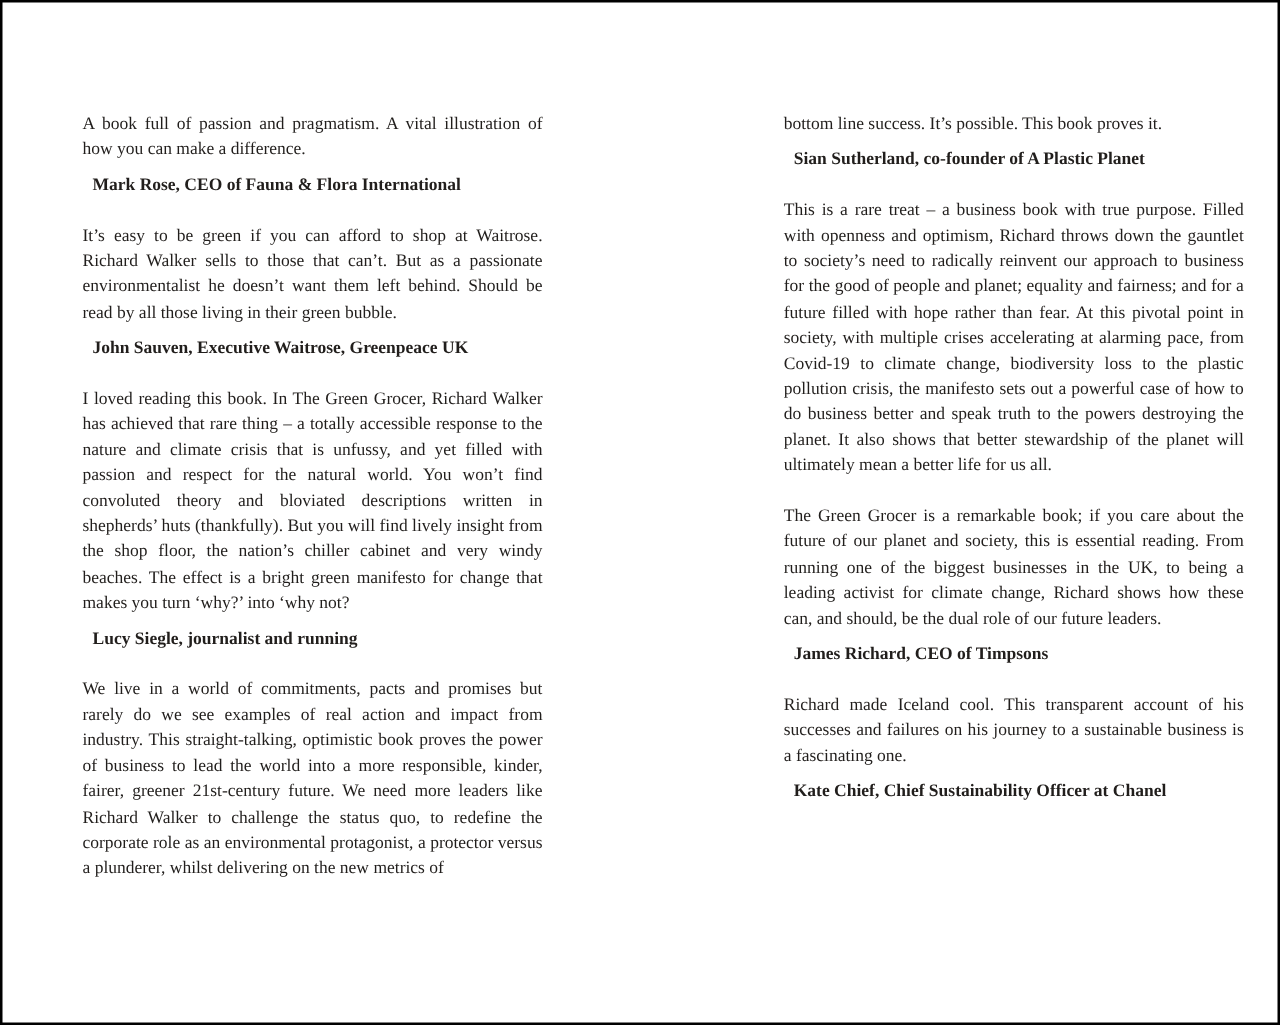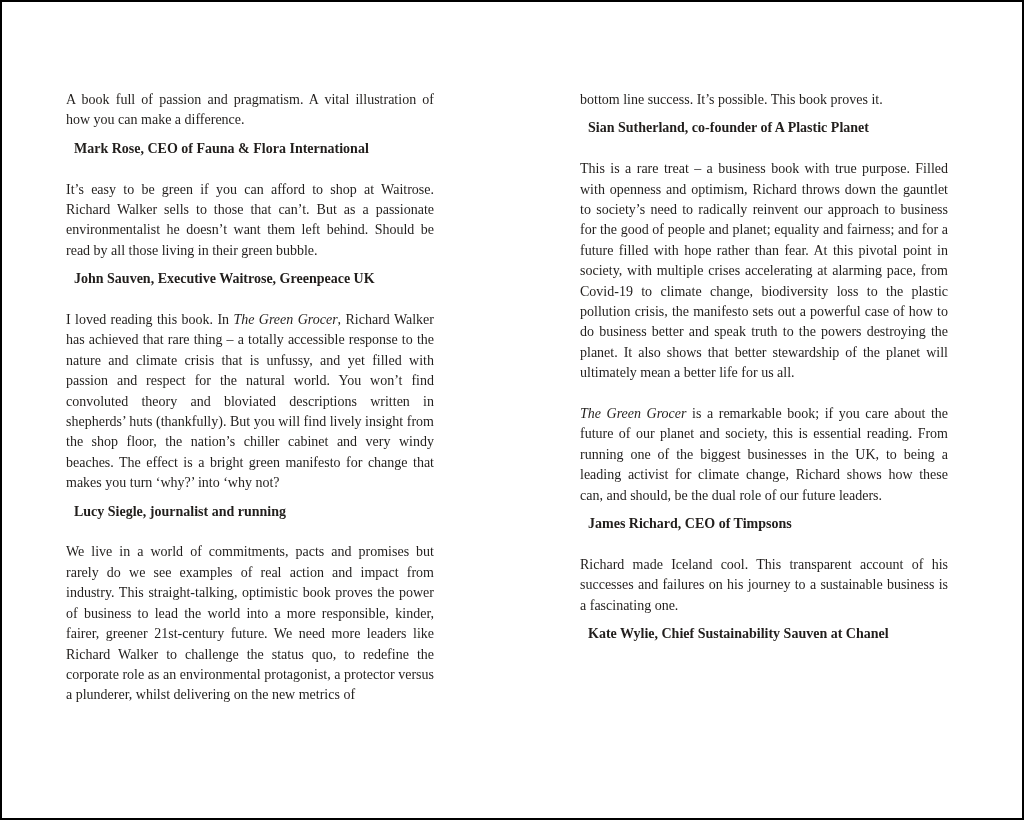--- a/index.html
+++ b/index.html
@@ -19,28 +19,28 @@
     color: #211e1c;
   }
   .col {
     position: absolute;
     top: 88px;
     width: 368px;
     font-size: 14px;
     line-height: 20.4px;
   }
   .col-left  { left: 64px; }
-  .col-right { left: 578px; }
+  .col-right { left: 625px; }
   .quote-block { margin: 0 0 20.4px 0; }
   .quote-body {
     margin: 0;
     text-align: justify;
     text-justify: inter-word;
   }
-  .quote-body .italic { font-style: italic; }
+  .quote-body .italic { }
   .quote-attr {
     margin: 8px;
     font-weight: bold;
     text-align: left;
   }
 </style>
 </head>
 <body>
 
 <div class="sheet">
@@ -79,18 +79,18 @@
       <p class="quote-body"><span>This is a rare treat – a business book with true purpose. Filled with openness and optimism, Richard throws down the gauntlet to society’s need to radically reinvent our approach to business for the good of people and planet; equality and fairness; and for a future filled with hope rather than fear. At this pivotal point in society, with multiple crises accelerating at alarming pace, from Covid-19 to climate change, biodiversity loss to the plastic pollution crisis, the manifesto sets out a powerful case of how to do business better and speak truth to the powers destroying the planet. It also shows that better stewardship of the planet will ultimately mean a better life for us all.</span></p>
     </div>
 
     <div class="quote-block">
       <p class="quote-body"><span class="italic">The Green Grocer</span><span> is a remarkable book; if you care about the future of our planet and society, this is essential reading. From running one of the biggest businesses in the UK, to being a leading activist for climate change, Richard shows how these can, and should, be the dual role of our future leaders.</span></p>
       <p class="quote-attr">James Richard, CEO of Timpsons</p>
     </div>
 
     <div class="quote-block">
       <p class="quote-body"><span>Richard made Iceland cool. This transparent account of his successes and failures on his journey to a sustainable business is a fascinating one.</span></p>
-      <p class="quote-attr">Kate Wylie, Chief Sustainability Sauven at Chanel</p>
+      <p class="quote-attr">Kate Chief, Chief Sustainability Officer at Chanel</p>
     </div>
 
   </div>
 
 </div>
 
 </body></html>

